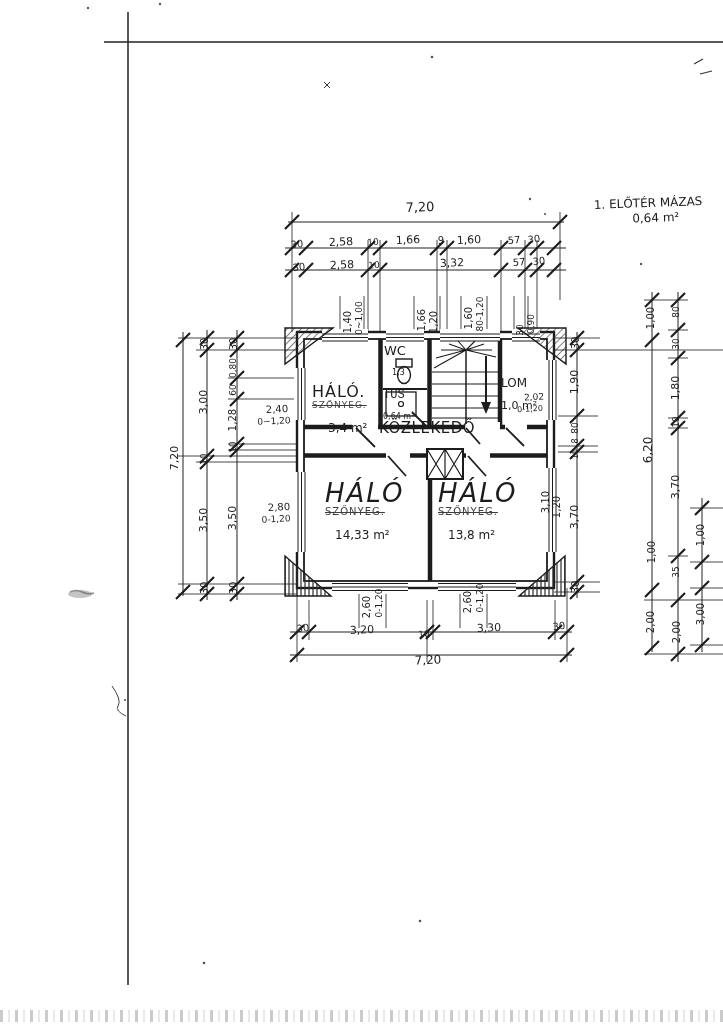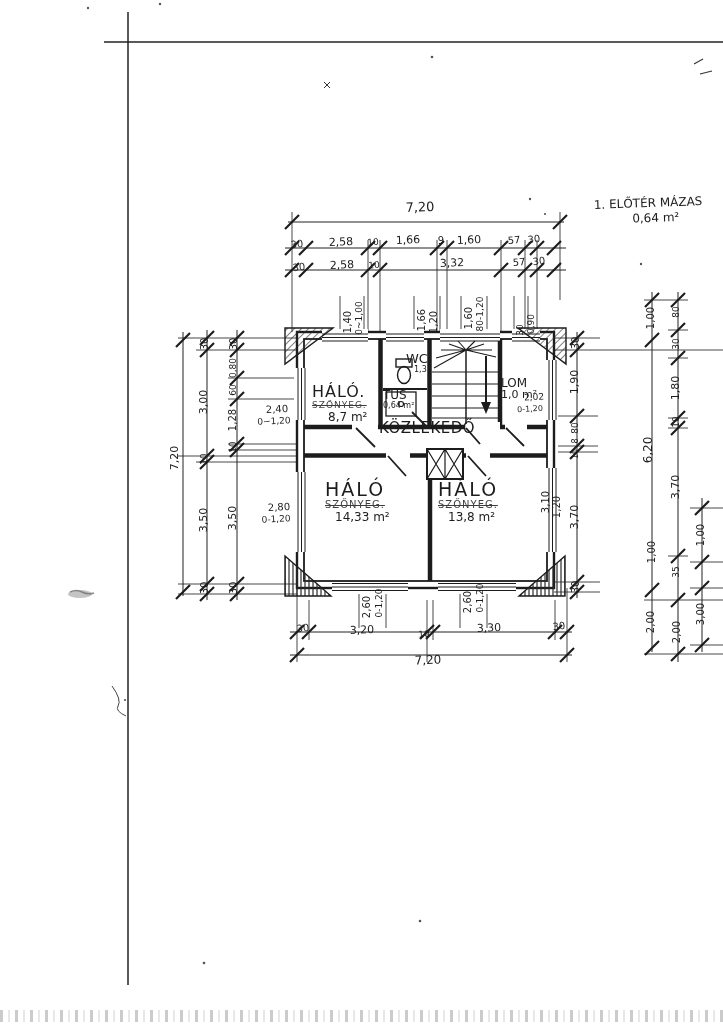--- a/index.html
+++ b/index.html
@@ -3,29 +3,29 @@
 <meta charset="utf-8">
 <style>
   html,body{margin:0;padding:0;background:#e8e8e8;}
   .sheet{position:relative;width:723px;height:1024px;background:#ffffff;overflow:hidden;
          font-family:"DejaVu Sans",sans-serif;color:#1c1c1c;}
   .sheet svg{position:absolute;left:0;top:0;}
   .dim{position:absolute;white-space:nowrap;color:#1d1d1d;transform-origin:center center;}
   .room{position:absolute;}
   .rname{font-weight:500;line-height:1;}
   .scrib{letter-spacing:1px;text-decoration:line-through;opacity:.85;line-height:1.2;}
-  .rarea{line-height:1.15;}
+  .rarea{line-height:1.15;margin-top:11px;}
   .halof{left:312px;top:384px;}  .halof .rname{font-size:16px;letter-spacing:1px;}
   .halof .scrib{font-size:9px;}  .halof .rarea{font-size:12px;margin-left:16px;}
-  .wcroom{left:384px;top:352px;padding-left:22px;} .wcroom .rname{font-size:13px;} .wcroom .rarea{font-size:8px;margin-left:8px;}
-  .tus{left:383px;top:389px;}    .tus .rname{font-size:12px;}    .tus .rarea{font-size:8px;}
+  .wcroom{left:384px;top:344px;} .wcroom .rname{font-size:13px;} .wcroom .rarea{font-size:8px;margin-left:8px;}
+  .tus{left:383px;top:389px;}    .tus .rname{font-size:12px;font-family:Liberation Mono, monospace;}    .tus .rarea{font-size:8px;}
   .lom{left:501px;top:377px;}    .lom .rname{font-size:12px;}    .lom .rarea{font-size:11px;}
   .koz{left:379px;top:421px;}    .koz .rname{font-size:15px;letter-spacing:.5px;}
   .halo1{left:325px;top:480px;}  .halo2{left:438px;top:480px;}
-  .halo1 .rname,.halo2 .rname{font-size:19px;letter-spacing:2px;}
+  .halo1 .rname,.halo2 .rname{font-size:26px;letter-spacing:2px;font-style:italic;}
   .halo1 .scrib,.halo2 .scrib{font-size:10px;}
   .halo1 .rarea,.halo2 .rarea{font-size:12px;margin-left:10px;}
   .note{position:absolute;left:594px;top:196px;transform:rotate(-2deg);font-size:12px;line-height:1.25;}
   .note .l2{margin-left:38px;}
   .noise{position:absolute;left:0;top:1010px;width:723px;height:12px;opacity:.55;
          background:repeating-linear-gradient(90deg,rgba(110,110,110,.65) 0 3px,transparent 3px 8px,
                     rgba(150,150,150,.4) 8px 10px,transparent 10px 15px);}
 </style>
 </head>
 <body>
@@ -238,21 +238,21 @@
 </svg>
 
 <div class="note">
   <div>1. ELŐTÉR MÁZAS</div>
   <div class="l2">0,64 m²</div>
 </div>
 
 <div class="room halof">
   <div class="rname">HÁLÓ.</div>
   <div class="scrib">SZŐNYEG.</div>
-  <div class="rarea">8,7 m²</div>
+  <div class="rarea">3,4 m²</div>
 </div>
 <div class="room wcroom">
   <div class="rname">WC</div>
   <div class="rarea">1,3</div>
 </div>
 <div class="room tus">
   <div class="rname">TUS</div>
   <div class="rarea">0,64 m²</div>
 </div>
 <div class="room lom">

